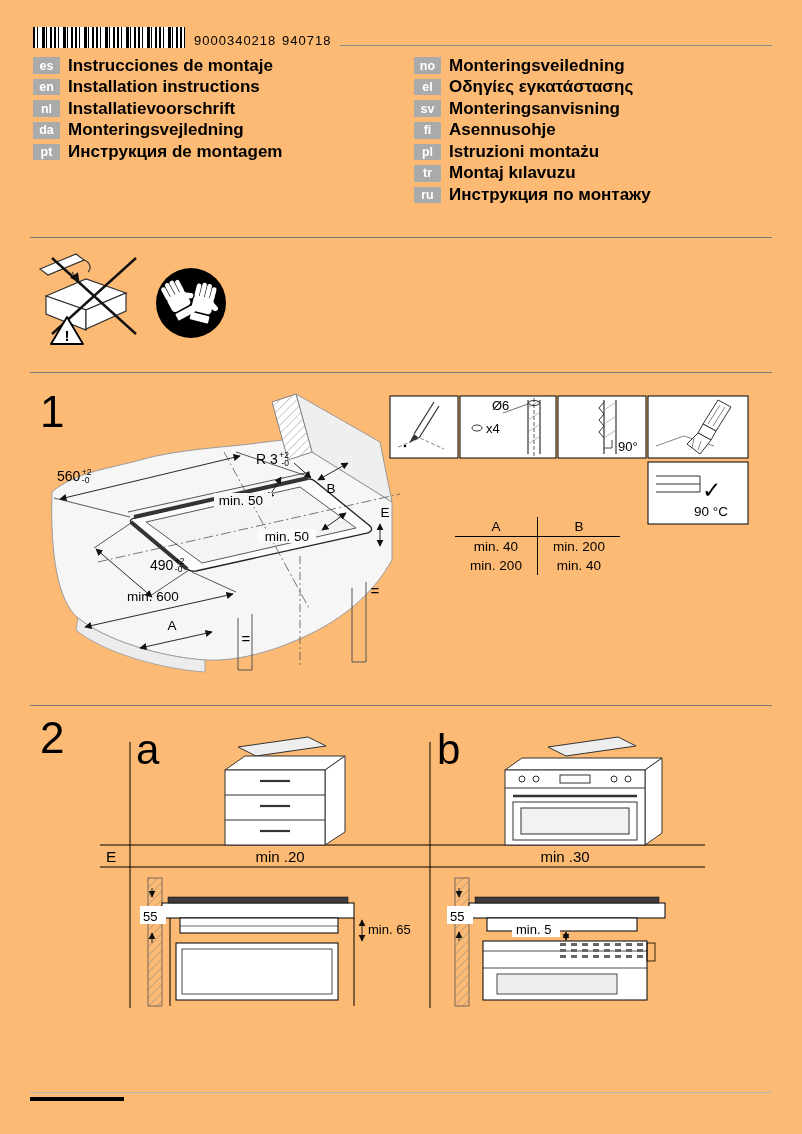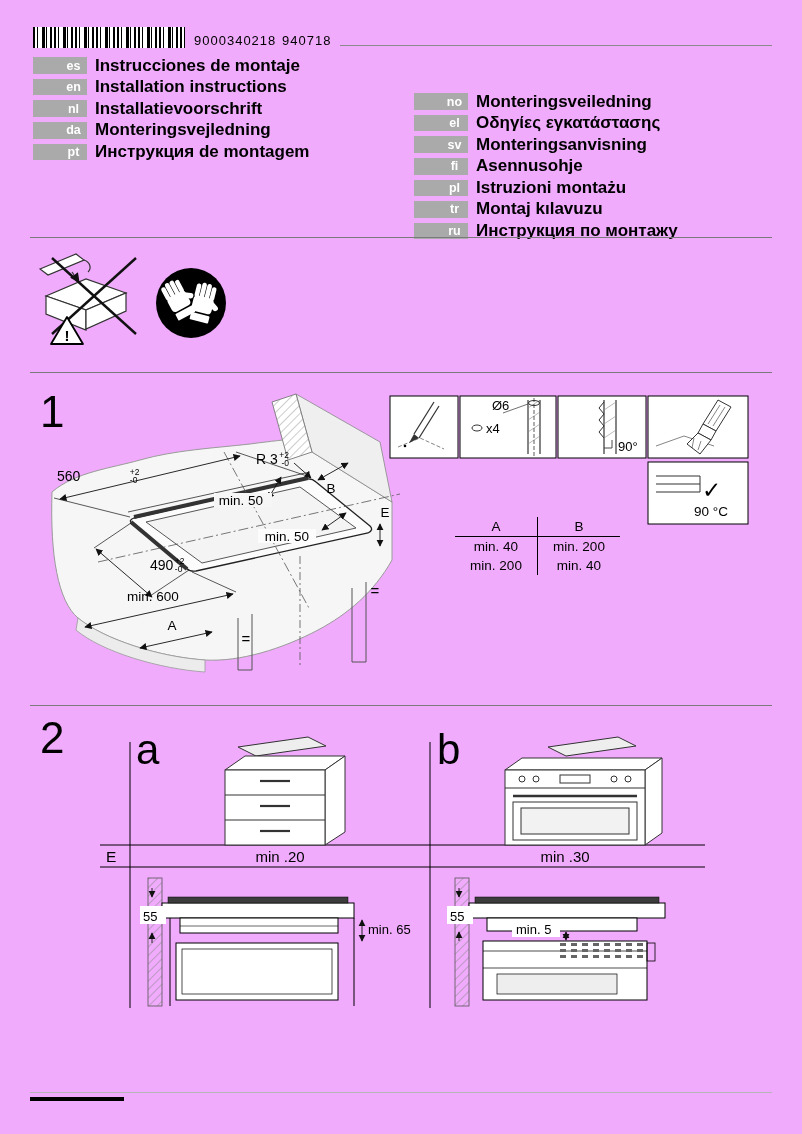--- a/index.html
+++ b/index.html
@@ -1,36 +1,36 @@
 <!DOCTYPE html>
 <html><head>
 <meta charset="utf-8">
 <style>
   html,body{margin:0;padding:0;}
   body{width:802px;height:1134px;background:#fff;font-family:"Liberation Sans",sans-serif;position:relative;color:#000;}
-  .page{position:absolute;left:0;top:0;width:802px;height:1134px;background:#f0abfc;overflow:hidden;}
+  .page{position:absolute;left:0;top:0;width:802px;height:1134px;background:#fdba74;overflow:hidden;}
   svg.layer{position:absolute;left:0;}
   svg text{font-family:"Liberation Sans","DejaVu Sans",sans-serif;fill:#000;}
 
   .barcode{position:absolute;left:33px;top:27px;width:152px;height:21px;
     background:repeating-linear-gradient(90deg,
       #000 0px,#000 2px,#fff 2px,#fff 4px,
       #000 4px,#000 5px,#fff 5px,#fff 9px,
       #000 9px,#000 12px,#fff 12px,#fff 13px,
       #000 13px,#000 14px,#fff 14px,#fff 17px,
       #000 17px,#000 19px,#fff 19px,#fff 21px);}
   .code-num{position:absolute;font-size:13px;letter-spacing:1px;top:33px;}
 
   .hr{position:absolute;left:30px;width:742px;height:1px;background:#7a7a7a;}
   .line{position:absolute;height:1px;background:#8a8a8a;}
 
   .lang-col{position:absolute;}
   .lang-row{display:flex;align-items:center;height:17px;margin-bottom:4.6px;}
   .lang-code{background:#aaaaaa;color:#fff;font-size:12.5px;font-weight:bold;width:27px;height:16.5px;
-    display:flex;align-items:center;justify-content:center;flex:0 0 auto;padding-left:27px;}
+    display:flex;align-items:center;justify-content:center;flex:0 0 auto;}
   .lang-title{font-weight:bold;font-size:17px;margin-left:8px;white-space:nowrap;}
 
   .bignum{position:absolute;font-size:44px;font-weight:400;line-height:1;}
   .bigletter{position:absolute;font-size:42px;font-weight:400;line-height:1;}
 
   .dim{position:absolute;font-size:14px;display:flex;align-items:center;line-height:1;}
   .tol{display:flex;flex-direction:column;font-size:8.5px;line-height:8px;margin-left:1.5px;}
 
   .ab-table{position:absolute;font-size:13.5px;}
   .ab-row{display:flex;}
@@ -65,21 +65,21 @@
       </div>
     <div class="lang-row">
         <span class="lang-code">da</span>
         <span class="lang-title">Monteringsvejledning</span>
       </div>
     <div class="lang-row">
         <span class="lang-code">pt</span>
         <span class="lang-title">Инструкция de montagem</span>
       </div>
   </div>
-  <div class="lang-col" style="left:414px;top:57px;margin-top:36px;">
+  <div class="lang-col" style="left:414px;top:57px;">
     <div class="lang-row">
         <span class="lang-code">no</span>
         <span class="lang-title">Monteringsveiledning</span>
       </div>
     <div class="lang-row">
         <span class="lang-code">el</span>
         <span class="lang-title">Οδηγίες εγκατάστασης</span>
       </div>
     <div class="lang-row">
         <span class="lang-code">sv</span>
@@ -270,21 +270,21 @@
       <line x1="656" y1="484" x2="700" y2="484" stroke-width="1"></line>
       <line x1="656" y1="492" x2="700" y2="492" stroke-width="1"></line>
       <line x1="700" y1="476" x2="700" y2="492" stroke-width="1"></line>
       <text x="702" y="498" font-size="23" font-weight="bold" stroke="none" fill="#000">✓</text>
       <text x="694" y="516" font-size="13.5" stroke="none" fill="#000">90 °C</text>
     </g>
   </svg>
 
   <div class="bignum" style="left:40px;top:390px;">1</div>
 
-  <div class="dim" style="left:57px;top:468px;gap:48px;">
+  <div class="dim" style="left:57px;top:468px;">
     <span>560</span>
     <span class="tol">
         <span>+2</span>
         <span>-0</span>
       </span>
   </div>
   <div class="dim" style="left:150px;top:557px;">
     <span>490</span>
     <span class="tol">
         <span>+2</span>

